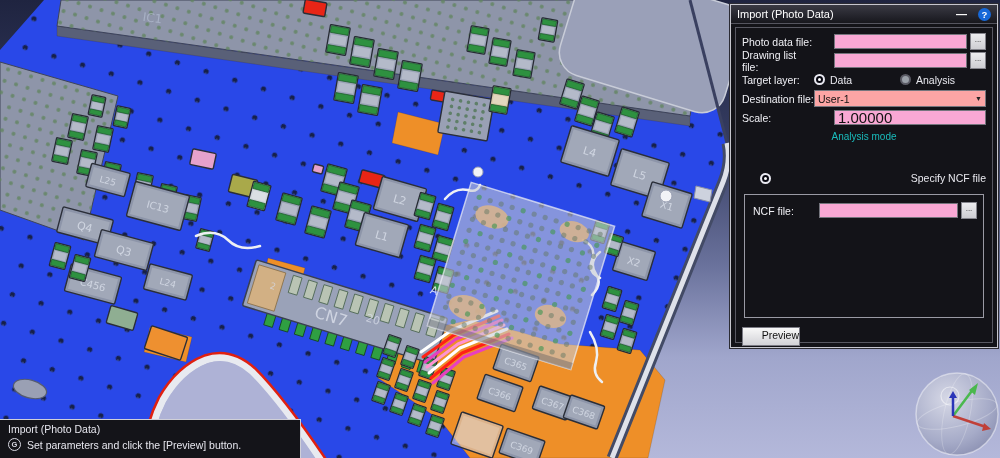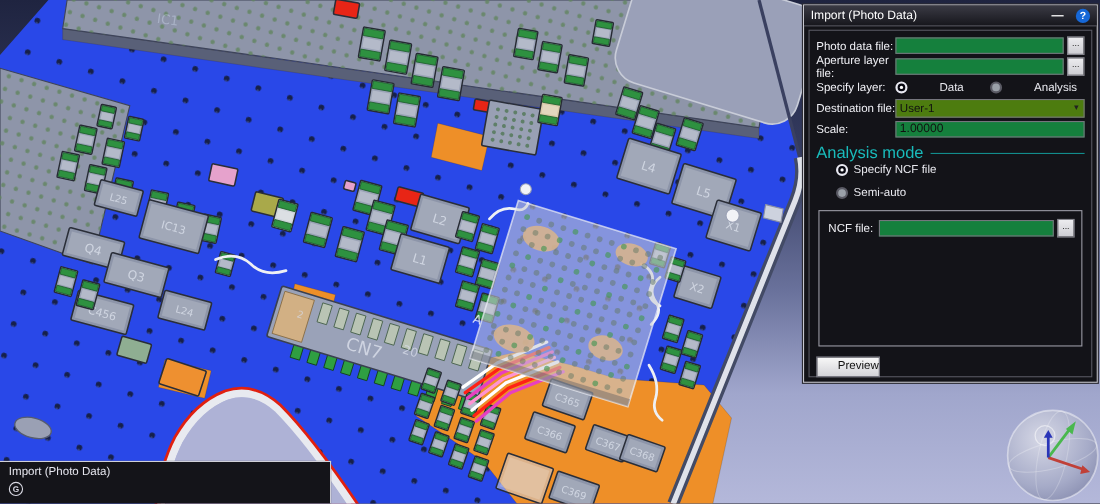--- a/index.html
+++ b/index.html
@@ -11,34 +11,34 @@
        border:1px solid #c6c6ce;box-shadow:0 0 0 1px #2c2c34;color:#e9e9ef;font-size:10.5px;}
   .dlg-title{height:18px;display:flex;align-items:center;padding:0 6px;
        background:linear-gradient(#3a3a44,#17171d);border-bottom:1px solid #55555f;font-size:11px;color:#fff;}
   .dlg-title .spacer{flex:1;}
   .btn-min{color:#fff;font-weight:bold;font-size:11px;padding:0 4px;cursor:default;}
   .btn-help{width:13px;height:13px;border-radius:50%;background:#1668d8;color:#fff;font-size:9.5px;
        line-height:13px;text-align:center;margin-left:7px;font-weight:bold;}
   .dlg-body{position:absolute;left:4px;right:4px;top:22px;bottom:4px;border:1px solid #585862;padding:6px 6px 4px 6px;}
   .row{display:flex;align-items:center;margin-bottom:4px;height:15px;}
   .row .lbl{width:72px;flex:none;color:#f0f0f5;}
-  .tbox{flex:1;height:13px;background:#15803d;border:1px solid #75757d;padding:0 3px;color:#111;font-size:11px;line-height:13px;overflow:hidden;}
+  .tbox{flex:1;height:13px;background:#f9a8d4;border:1px solid #75757d;padding:0 3px;color:#111;font-size:15px;line-height:13px;overflow:hidden;margin-left:20px;}
   .browse{width:14px;height:15px;flex:none;background:linear-gradient(#ececef,#cdcdd2);border:1px solid #85858d;
        color:#222;font-size:8px;line-height:12px;text-align:center;margin-left:3px;}
-  .combo{flex:1;height:15px;background:#4d7c0f;border:1px solid #75757d;color:#111;display:flex;align-items:center;padding:0 3px;position:relative;}
+  .combo{flex:1;height:15px;background:#fca5a5;border:1px solid #75757d;color:#111;display:flex;align-items:center;padding:0 3px;position:relative;}
   .combo .arrow{position:absolute;right:3px;top:4px;font-size:7px;color:#222;}
   .radio{width:11px;height:11px;border-radius:50%;flex:none;margin-right:5px;box-sizing:border-box;position:relative;}
   .radio.sel{background:#06060f;border:2px solid #e9e9f1;}
   .radio.sel::after{content:"";position:absolute;left:2px;top:2px;width:3px;height:3px;border-radius:50%;background:#fff;}
   .radio.unsel{background:#9aa0a8;border:2px solid #5a5a64;}
   .radgrp{display:flex;align-items:center;flex:1;}
-  .radgrp .opt{display:flex;align-items:center;width:50%;gap:24px;}
-  .sect{display:flex;align-items:center;gap:6px;color:#19bcbc;margin:6px 0 0 0;font-size:15px;}
+  .radgrp .opt{display:flex;align-items:center;width:50%;}
+  .sect{display:flex;align-items:center;gap:6px;color:#19bcbc;margin:6px 0 24px 0;font-size:10px;flex-direction:column;}
   .sect .line{flex:1;height:1px;background:#128c8c;}
-  .vrad{display:flex;align-items:center;margin:0 0 9px 18px;height:12px;}
+  .vrad{display:flex;align-items:center;margin:0 0 9px 18px;height:12px;justify-content:space-between;}
   .grpbox{border:1px solid #9a9aa4;height:124px;margin:10px 2px 0 2px;padding:8px 6px 0 8px;box-sizing:border-box;}
   .grpbox .lbl{width:46px;}
   .preview{width:56px;height:17px;margin-top:9px;background:linear-gradient(#f8f8f8,#d2d2d7);border:1px solid #7a7a84;
        color:#111;font-size:10.5px;text-align:right;line-height:15px;}
   
   .status{position:absolute;left:0;top:419px;width:301px;height:39px;background:#141419;
        border-top:1px solid #d0d0d8;border-right:1px solid #d0d0d8;box-sizing:border-box;padding:3px 8px 0 8px;color:#e6e6ee;}
   .status .l1{font-size:10.5px;margin-bottom:3px;}
   .status .l2{display:flex;align-items:center;gap:6px;font-size:10.5px;}
   .gicon{width:11px;height:11px;flex:none;border:1px solid #d8d8e2;border-radius:50%;font-size:7.5px;line-height:11px;
@@ -825,26 +825,26 @@
       <span class="btn-min">—</span>
       <span class="btn-help">?</span>
     </div>
     <div class="dlg-body">
       <div class="row">
         <span class="lbl">Photo data file:</span>
         <span class="tbox"></span>
         <span class="browse">...</span>
       </div>
       <div class="row">
-        <span class="lbl">Aperture layer file:</span>
+        <span class="lbl">Drawing list file:</span>
         <span class="tbox"></span>
         <span class="browse">...</span>
       </div>
       <div class="row">
-        <span class="lbl">Specify layer:</span>
+        <span class="lbl">Target layer:</span>
         <span class="radgrp">
           <span class="opt">
             <span class="radio sel"></span>
             <span>Data</span>
           </span>
           <span class="opt">
             <span class="radio unsel"></span>
             <span>Analysis</span>
           </span>
         </span>
@@ -861,35 +861,32 @@
         <span class="tbox">1.00000</span>
       </div>
       <div class="sect">
         <span>Analysis mode</span>
         <span class="line"></span>
       </div>
       <div class="vrad">
         <span class="radio sel"></span>
         <span>Specify NCF file</span>
       </div>
-      <div class="vrad">
-        <span class="radio unsel"></span>
-        <span>Semi-auto</span>
-      </div>
       <div class="grpbox">
         <div class="row">
           <span class="lbl">NCF file:</span>
           <span class="tbox"></span>
           <span class="browse">...</span>
         </div>
       </div>
       <div class="preview">Preview</div>
     </div>
   </div>
 
   <div class="status">
     <div class="l1">Import (Photo Data)</div>
     <div class="l2">
       <span class="gicon">G</span>
+      <span>Set parameters and click the [Preview] button.</span>
     </div>
   </div>
 
 </div>
 
 </body></html>

